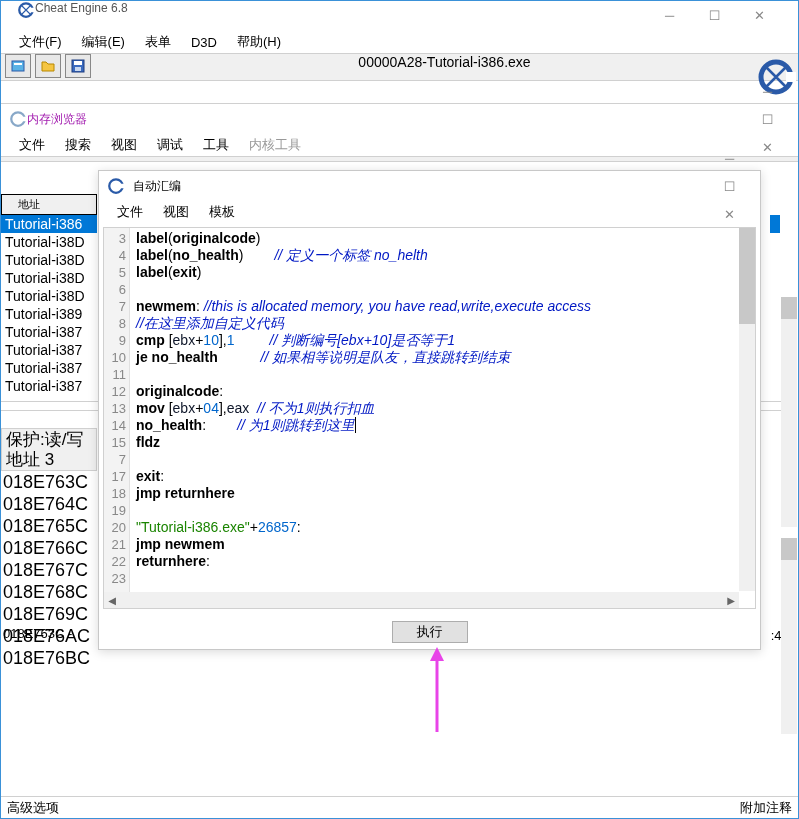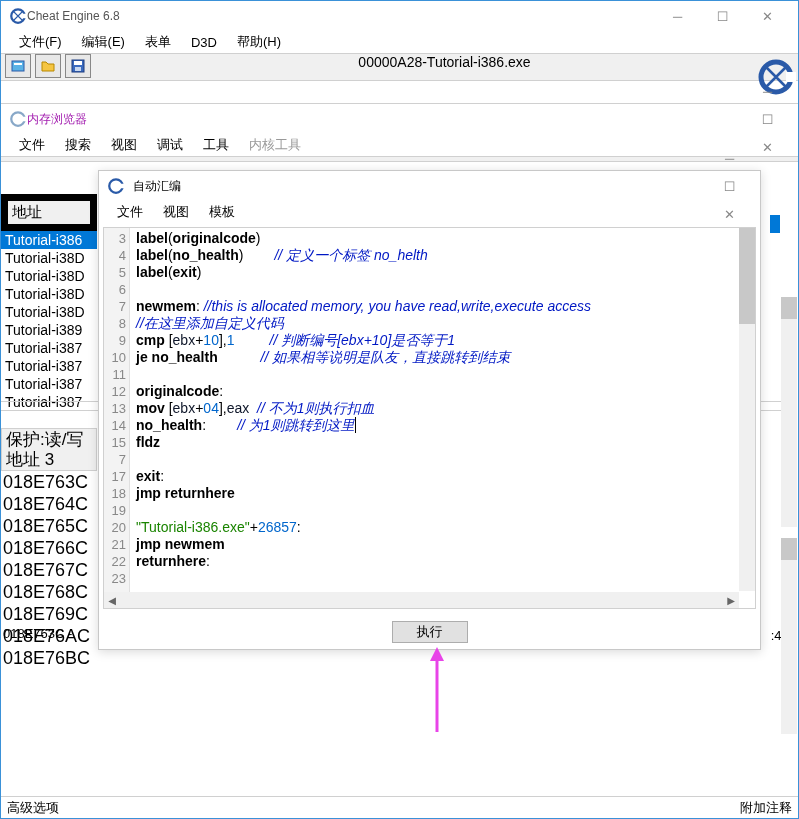--- a/index.html
+++ b/index.html
@@ -1,39 +1,39 @@
 <!DOCTYPE html>
 <html><head>
 <meta charset="utf-8">
 <style>
 * { box-sizing: border-box; margin: 0; padding: 0; font-family: "Microsoft YaHei", "Segoe UI", Arial, sans-serif; }
 body { width: 799px; height: 819px; background: #fff; overflow: hidden; position: relative; border: 1px solid #3a91d8; }
 
 
 .main-window { position: absolute; top: 0; left: 0; width: 797px; height: 817px; }
-.titlebar { height: 30px; display: flex; align-items: center; padding: 0 8px; background: #fff; }
+.titlebar { height: 30px; display: flex; align-items: flex-start; padding: 0 16px; background: #fff; }
 .titlebar .title-text { font-size: 12px; color: #555; flex: 1; }
 .titlebar .win-btns { display: flex; gap: 0; }
 .win-btn { width: 45px; height: 28px; display: flex; align-items: center; justify-content: center; color: #888; font-size: 13px; }
 
 .menubar { height: 22px; display: flex; align-items: center; padding: 0 8px; font-size: 13px; }
 .menubar .menu-item { padding: 2px 10px; color: #000; }
 
 .toolbar { height: 28px; border-top: 1px solid #d0d0d0; border-bottom: 1px solid #d0d0d0; display: flex; align-items: flex-start; padding: 0 4px; background: #f0f0f0; }
 .tool-btn { width: 26px; height: 24px; border: 1px solid #888; background: #e8e8e8; margin-right: 4px; display: flex; align-items: center; justify-content: center; }
 .process-label { flex: 1; text-align: center; font-size: 14px; color: #000; }
 
 
 .mem-window { position: absolute; top: 102px; left: 0; width: 797px; height: 540px; border-top: 1px solid #d0d0d0; background: #fff; }
 .mem-titlebar { height: 30px; display: flex; align-items: center; padding: 0 8px; background: #fff; }
 .mem-titlebar .title-text { font-size: 12px; color: #a21caf; flex: 1; }
 
 
 .addr-area { position: absolute; top: 90px; left: 0; width: 96px; font-size: 13px; }
-.addr-header { background: #f0f0f0; border: 7px solid #000000; padding: 2px 4px; font-size: 15px; }
+.addr-header { background: #f0f0f0; border: 1px solid #000000; padding: 2px 16px; font-size: 11px; }
 .addr-row { padding: 1px 4px; font-size: 14px; white-space: nowrap; overflow: hidden; font-family: "Segoe UI", Arial; }
 .addr-row.sel { background: #0078d7; color: #fff; }
 
 .protect-area { position: absolute; top: 324px; left: 0; width: 96px; font-size: 13px; }
 .protect-header { background: #f0f0f0; border: 1px solid #d0d0d0; padding: 1px 4px; font-size: 17px; line-height: 1.15; }
 .hex-row { font-family: Consolas, monospace; font-size: 18px; padding: 0 2px; white-space: nowrap; overflow: hidden; }
 .hex-addr { color: #000; }
 .hex-byte { color: #b00000; }
 
 .status-line { position: absolute; top: 522px; left: 2px; font-size: 13px; font-family: "Segoe UI", Arial; }

